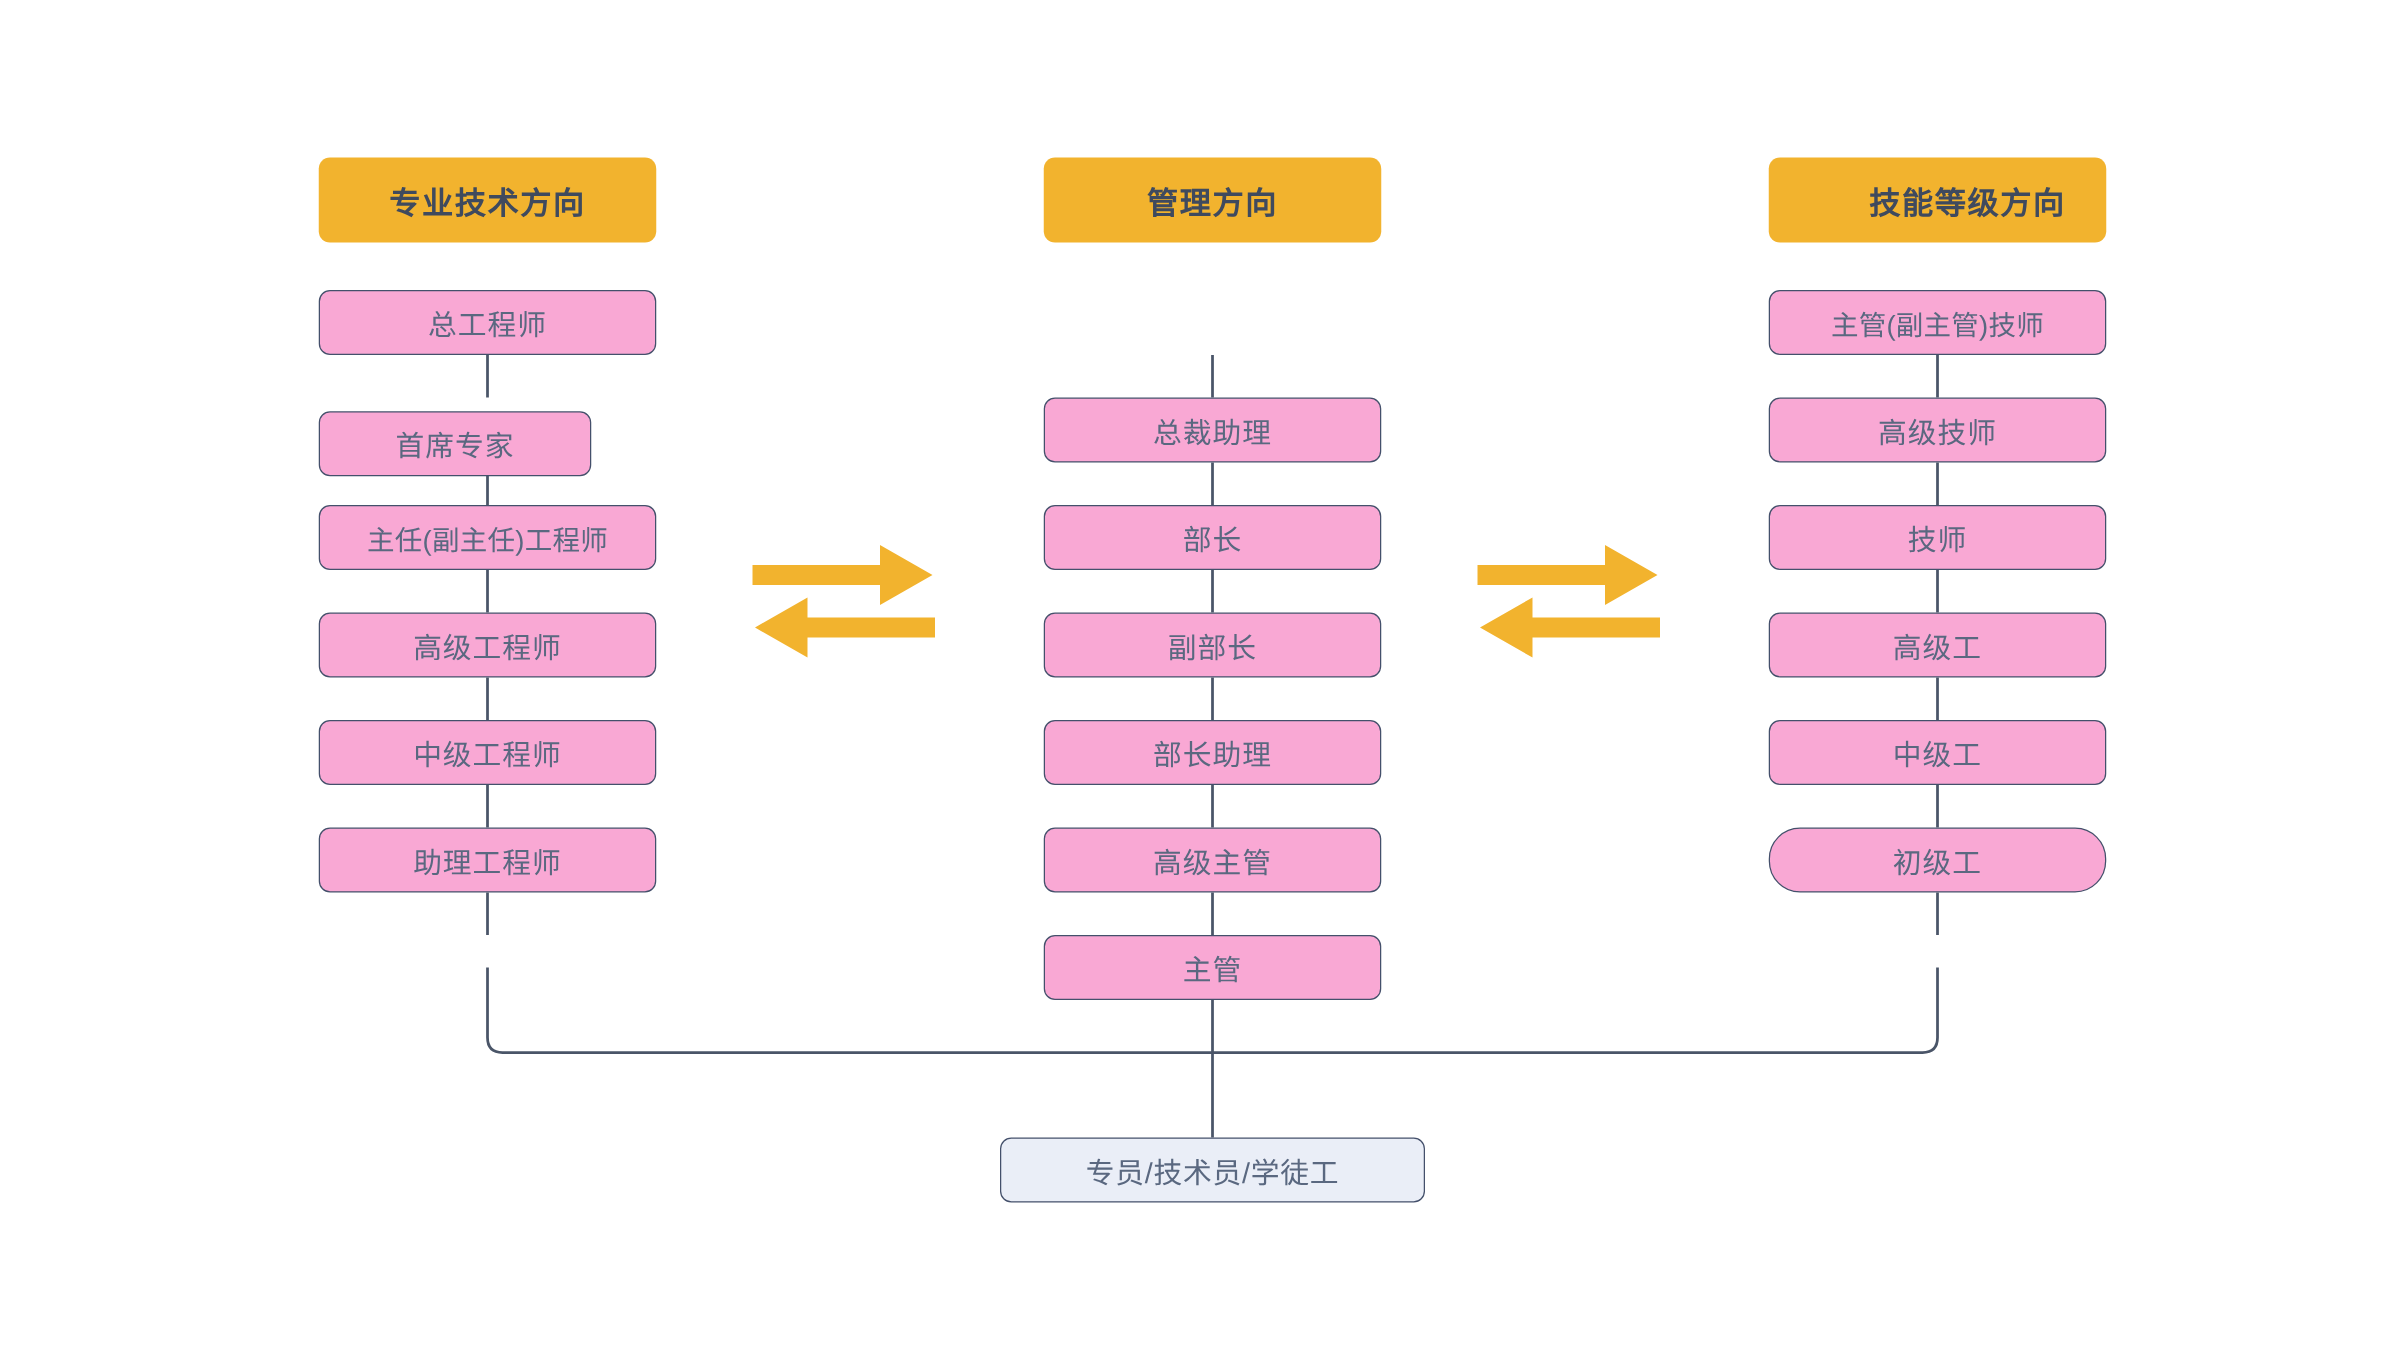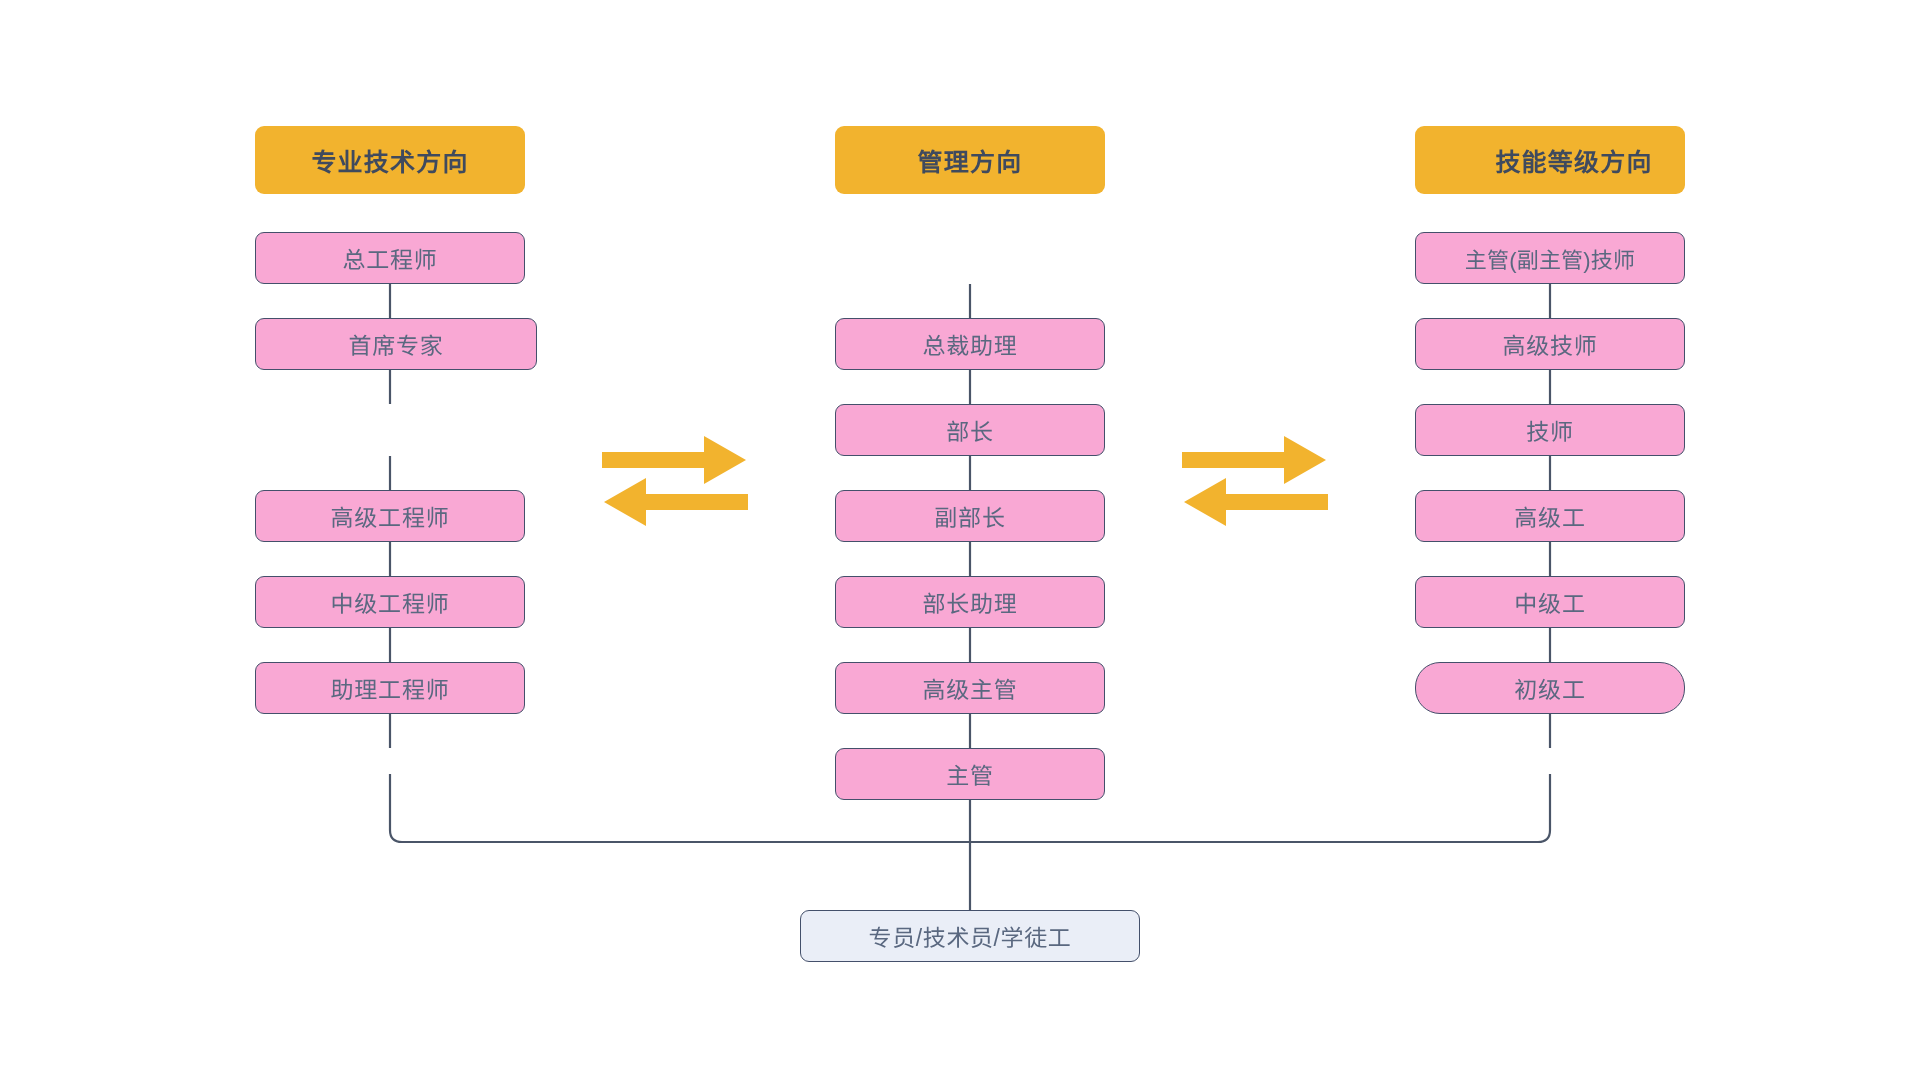--- a/index.html
+++ b/index.html
@@ -102,21 +102,22 @@
     </g>
   </svg>
 
   <div class="col-header" style="left:255px;top:126px;width:270px;">专业技术方向</div>
 
   <div class="col-header" style="left:835px;top:126px;width:270px;">管理方向</div>
 
   <div class="col-header" style="left:1415px;top:126px;width:270px;padding-left:48px;">技能等级方向</div>
 
   <div class="node" style="left:255px;top:232px;width:270px;">总工程师</div>
-  <div class="node" style="left:255px;top:318px;width:282px;">首席专家</div>
+  <div class="node" style="left:255px;top:329px;width:218px;">首席专家</div>
+  <div class="node wide" style="left:255px;top:404px;width:270px;">主任(副主任)工程师</div>
   <div class="node" style="left:255px;top:490px;width:270px;">高级工程师</div>
   <div class="node" style="left:255px;top:576px;width:270px;">中级工程师</div>
   <div class="node" style="left:255px;top:662px;width:270px;">助理工程师</div>
 
   <div class="node" style="left:835px;top:318px;width:270px;">总裁助理</div>
   <div class="node" style="left:835px;top:404px;width:270px;">部长</div>
   <div class="node" style="left:835px;top:490px;width:270px;">副部长</div>
   <div class="node" style="left:835px;top:576px;width:270px;">部长助理</div>
   <div class="node" style="left:835px;top:662px;width:270px;">高级主管</div>
   <div class="node" style="left:835px;top:748px;width:270px;">主管</div>

